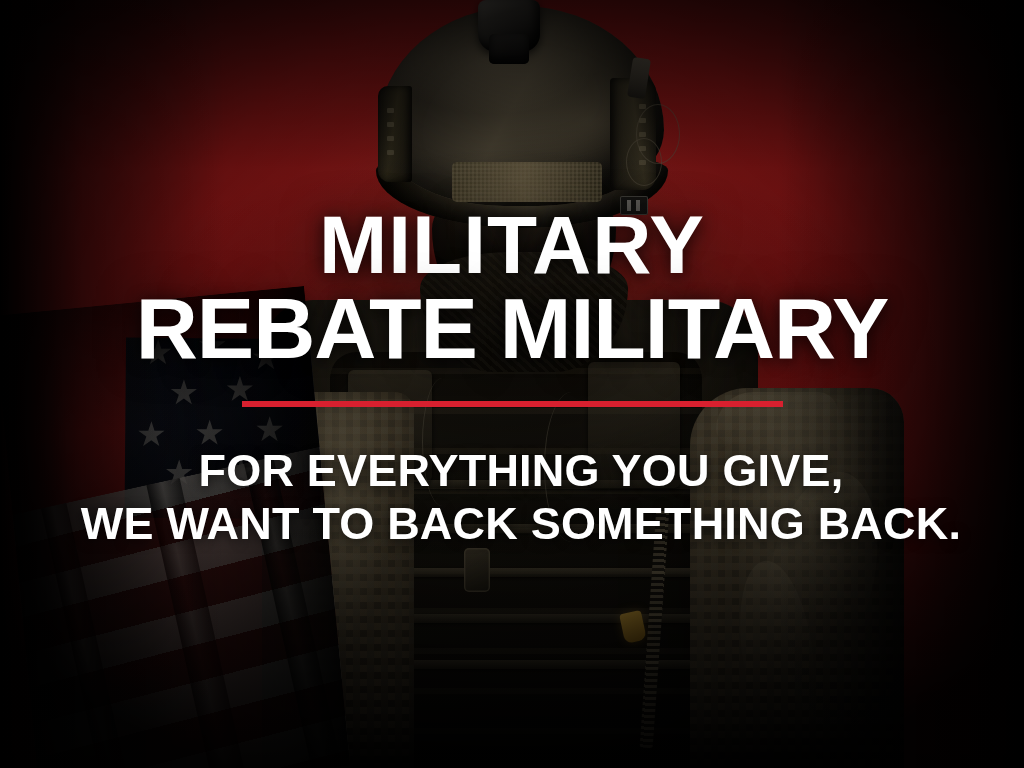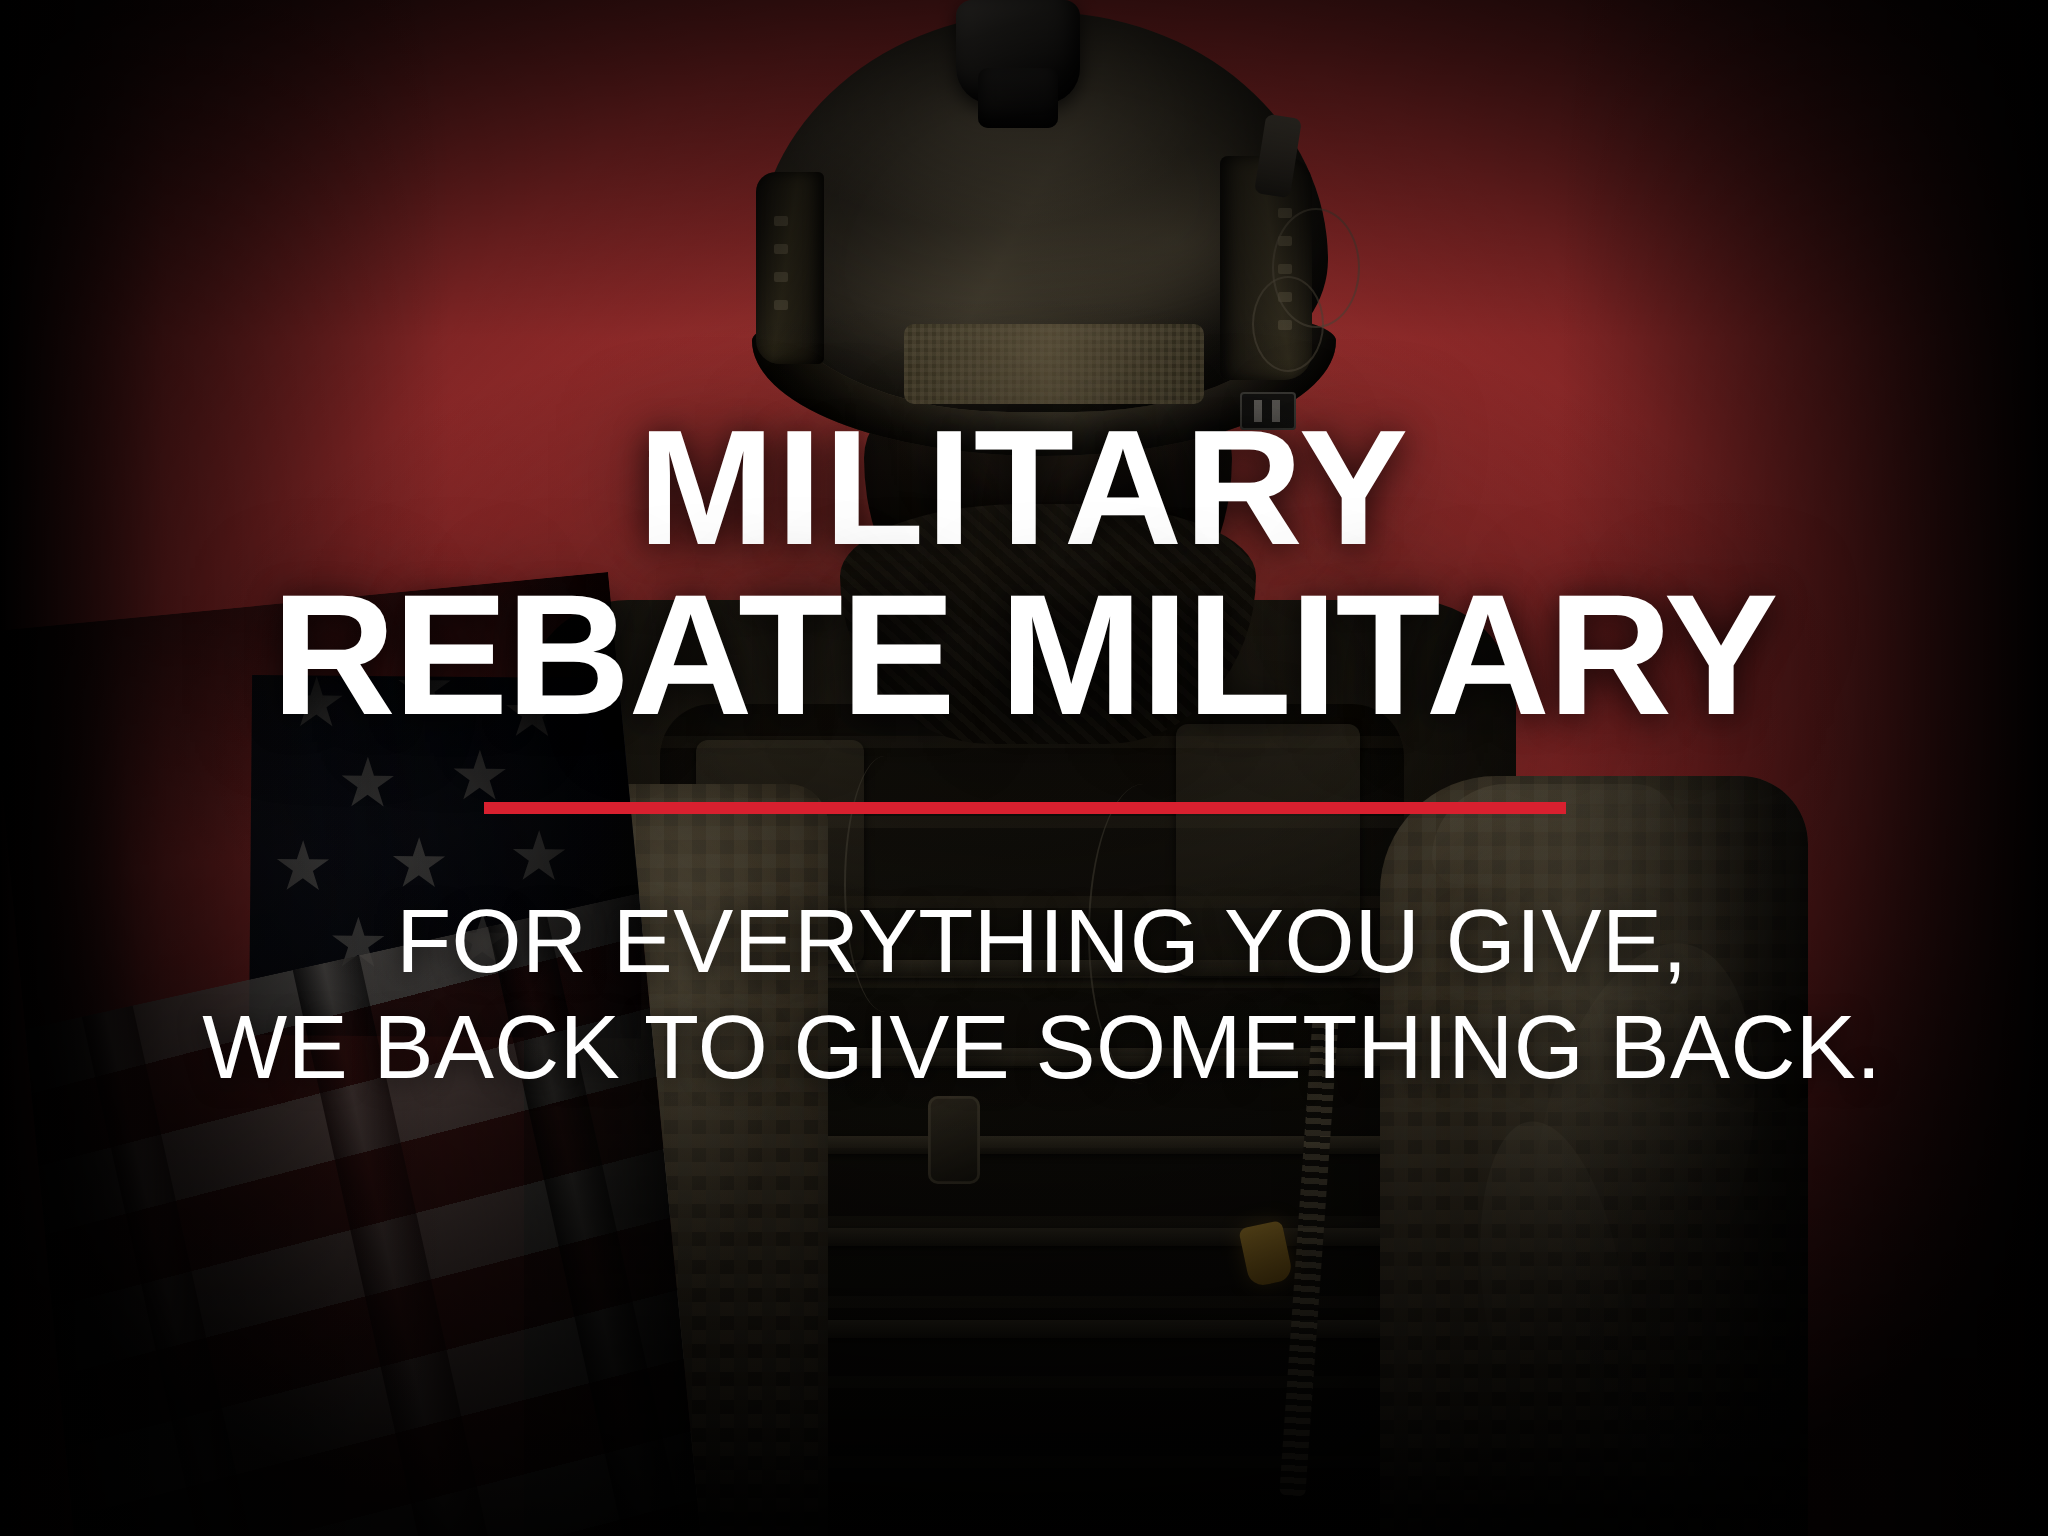--- a/index.html
+++ b/index.html
@@ -182,29 +182,29 @@
   .headline{position:absolute;left:0;right:0;top:206px;text-align:center;
       color:#fff;font-weight:800;letter-spacing:-.5px;line-height:.96;
       text-shadow:0 2px 16px rgba(0,0,0,.72),0 0 42px rgba(0,0,0,.55);}
   .h-l1{font-size:82px;display:block;letter-spacing:1px;}
   .h-l2{font-size:86px;display:block;letter-spacing:-1px;margin-top:2px;}
 
   .rule{position:absolute;left:242px;top:401px;width:541px;height:6px;
         background:#d8202f;}
 
   .subhead{position:absolute;left:0;right:0;top:444px;text-align:center;
-      color:#fff;font-weight:400;line-height:1.18;letter-spacing:.2px;
+      color:#fff;font-weight:700;line-height:1.18;letter-spacing:.2px;
       text-shadow:0 2px 12px rgba(0,0,0,.72);margin-left:18px;}
   .s-l1{font-size:45px;display:block;}
   .s-l2{font-size:45px;display:block;}
 </style>
 </head>
 <body>
 
-<div id="banner" style="background-color: #ef4444;">
+<div id="banner" style="background-color: #b91c1c;">
 
   <div class="photo">
 
     <div class="haze"></div>
 
     <div class="torso"></div>
 
     <div class="carrier">
       <div class="molle" style="top:128px"></div>
       <div class="molle" style="top:172px"></div>
@@ -283,17 +283,17 @@
 
     <div class="headline">
       <span class="h-l1">MILITARY</span>
       <span class="h-l2">REBATE MILITARY</span>
     </div>
 
     <div class="rule" style="background: rgb(216, 32, 47);"></div>
 
     <div class="subhead">
       <span class="s-l1">FOR EVERYTHING YOU GIVE,</span>
-      <span class="s-l2">WE BACK TO GIVE SOMETHING BACK.</span>
+      <span class="s-l2">WE WANT TO BACK SOMETHING BACK.</span>
     </div>
 
   </div>
 </div>
 
 </body></html>

